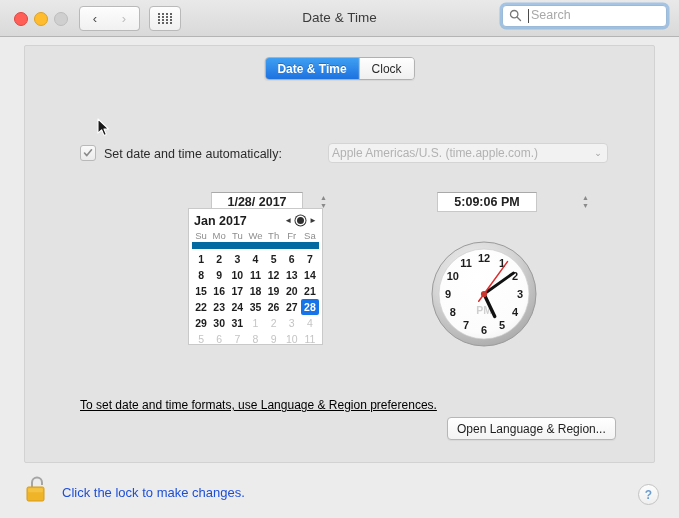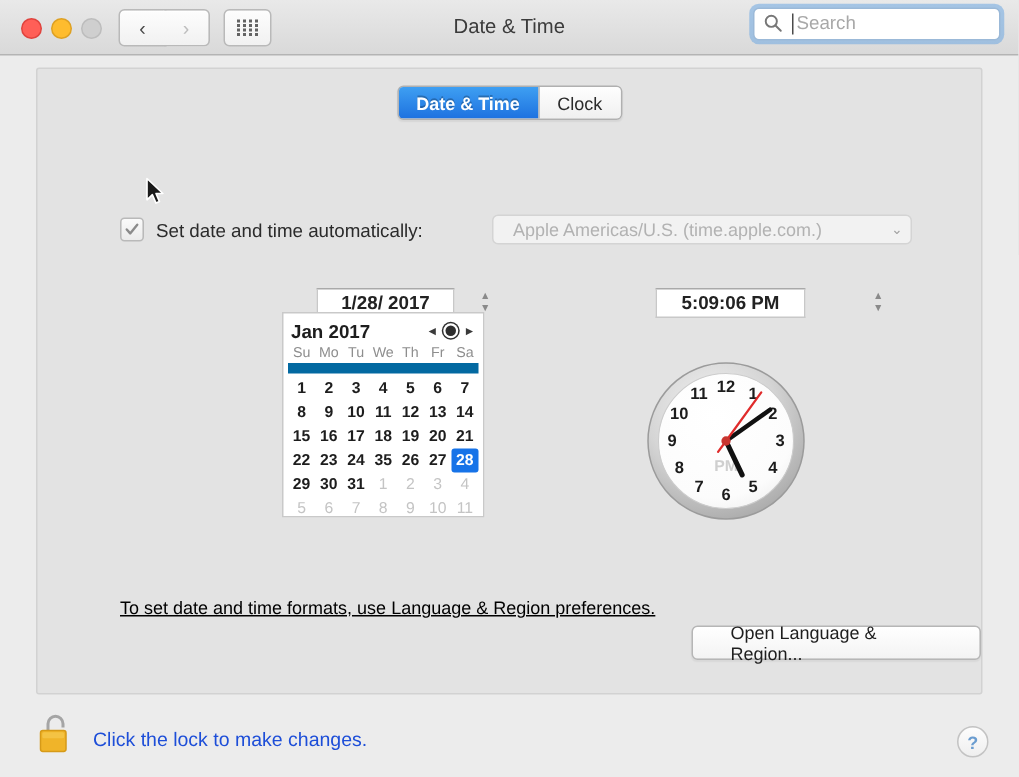--- a/index.html
+++ b/index.html
@@ -143,21 +143,21 @@
     position: absolute; left: 303px; top: 97px;
     width: 280px; height: 20px;
     box-sizing: border-box;
     background: #f2f2f2;
     border: 1px solid #d4d4d4;
     border-radius: 4px;
     display: flex; align-items: center;
   }
   #server-label {
     font-size: 12px; color: #b2b2b2;
-    padding-left: 13px;
+    padding-left: 3px;
     flex: 1;
   }
   #server-chevron {
     width: 18px; text-align: center;
     font-size: 9px; color: #a0a0a0;
   }
 
   
   .field-group { position: absolute; display: flex; align-items: center; }
   #date-group { left: 186px; top: 146px; gap: 12px; }
@@ -243,23 +243,23 @@
     position: absolute; left: 403px; top: 192px;
     width: 112px; height: 112px;
   }
 
   
   #formats-text {
     position: absolute; left: 55px; top: 352px;
     font-size: 12px; color: #000000; text-decoration: underline;
   }
   #open-lr-btn {
-    position: absolute; left: 436px; top: 371px;
+    position: absolute; left: 422px; top: 371px;
     height: 21px;
-    padding: 0 25px;
+    padding: 0 9px;
     display: flex; align-items: center;
     background: linear-gradient(to bottom, #ffffff, #f3f3f3);
     border: 1px solid #b6b6b6;
     border-radius: 4px;
     font-size: 12px; color: #1e1e1e;
     box-shadow: 0 1px 1px rgba(0,0,0,0.05);
   }
 
   
   #lock-icon {

